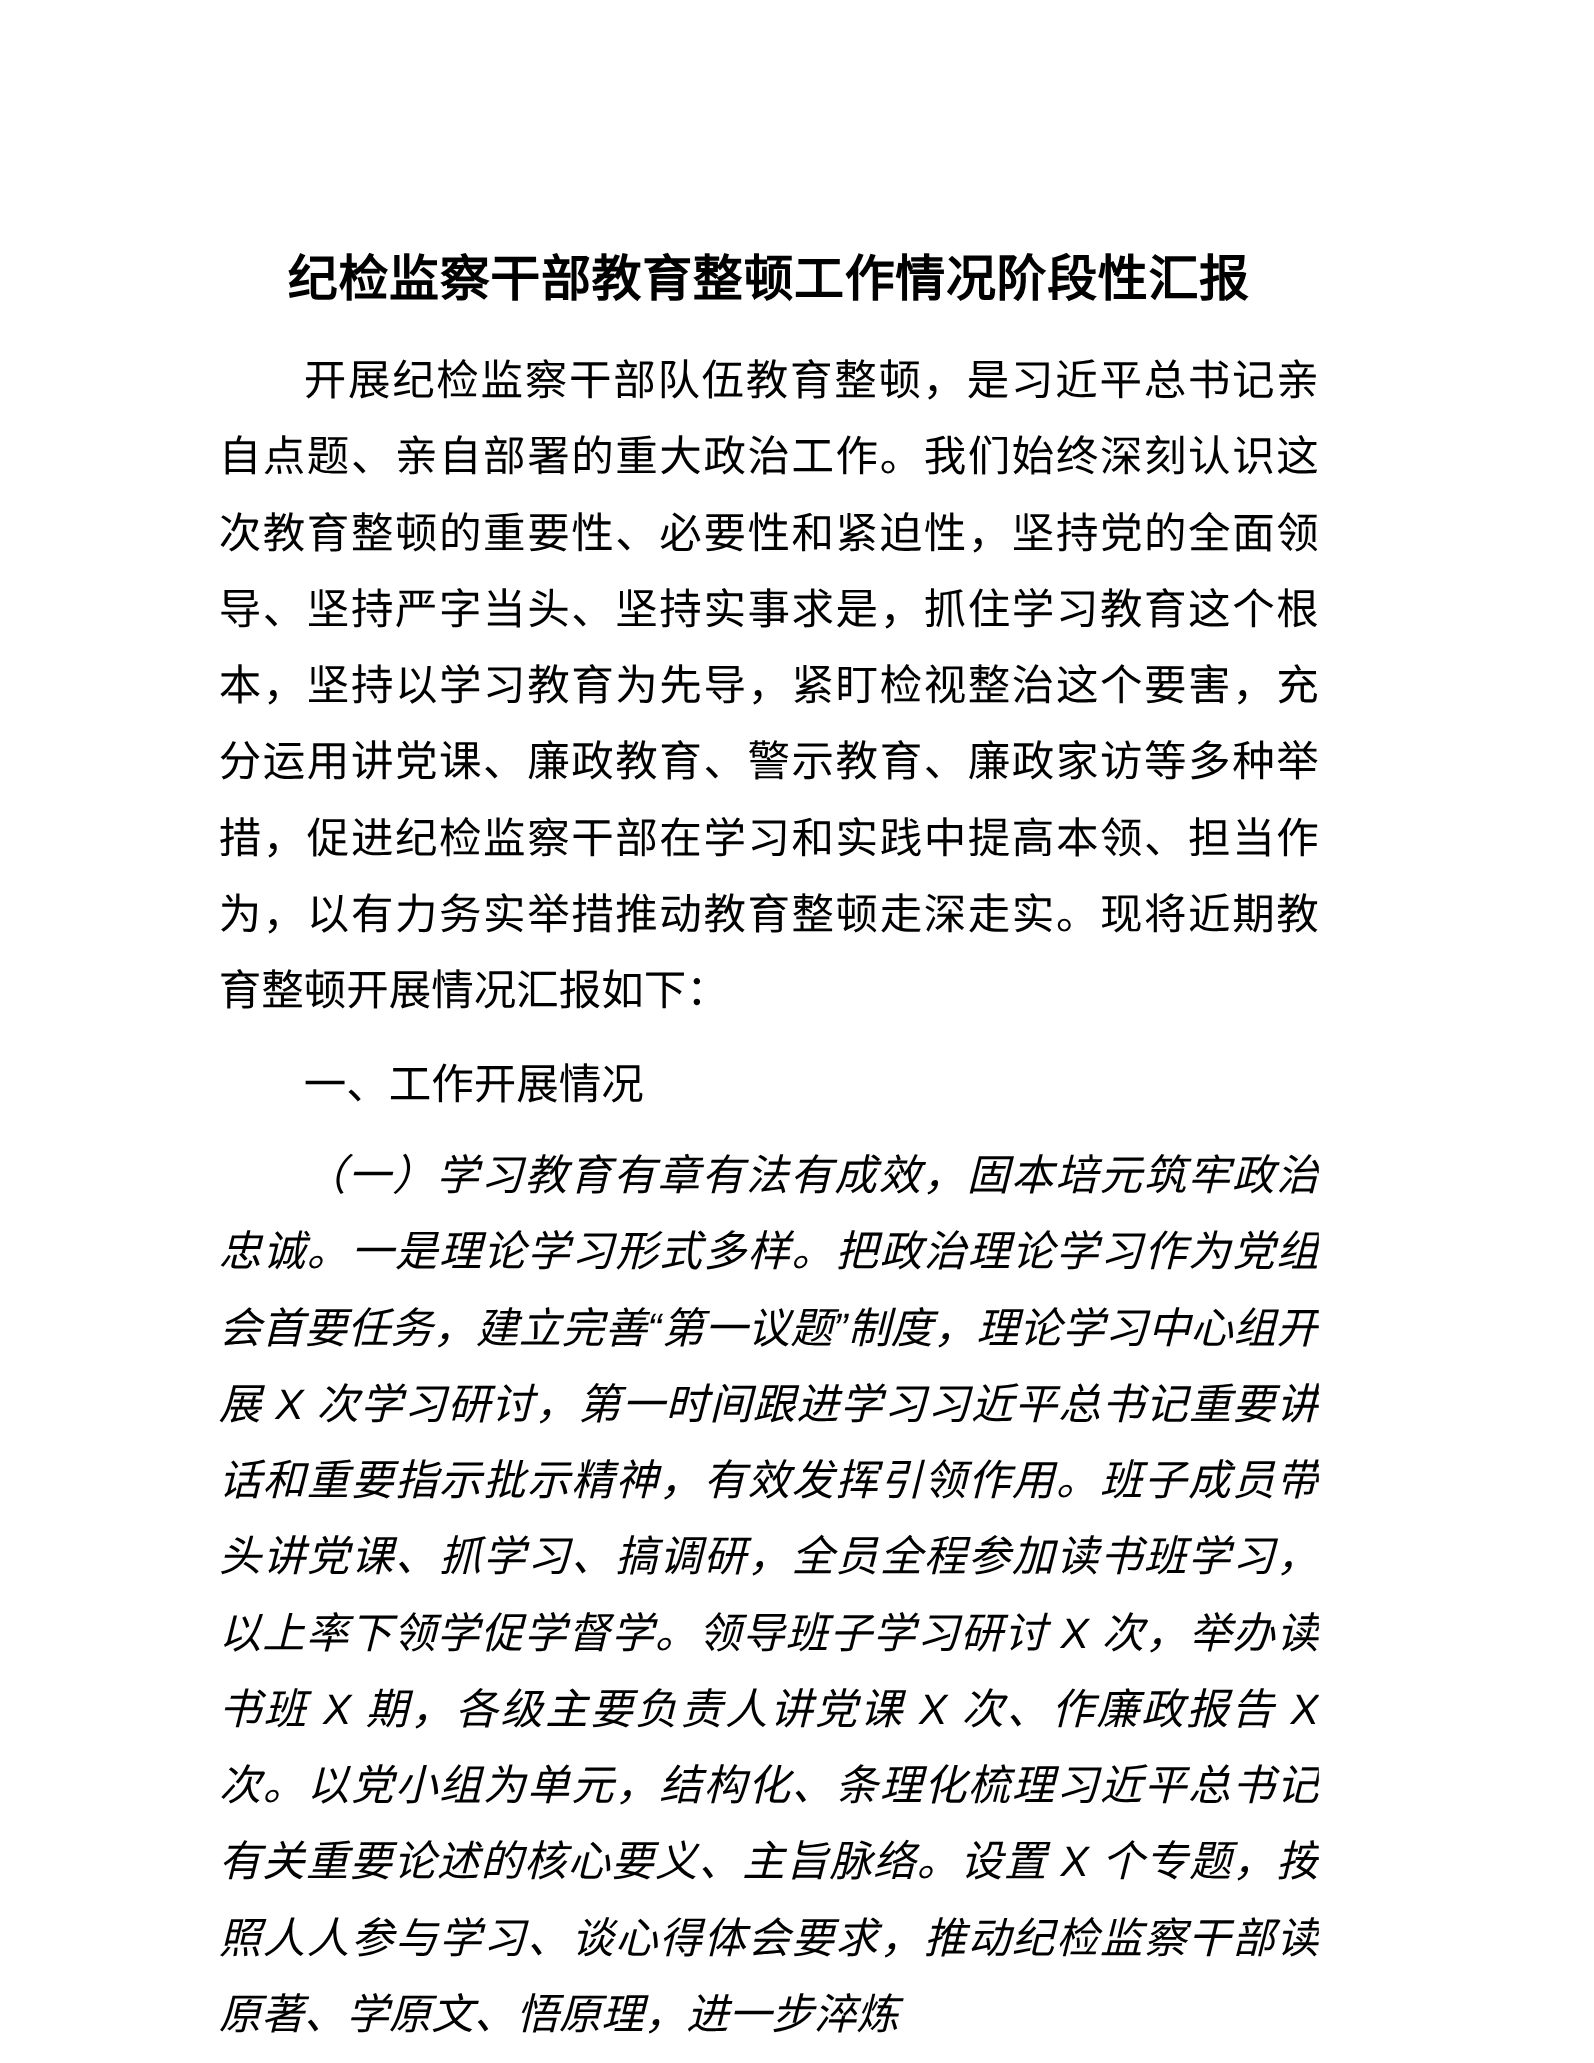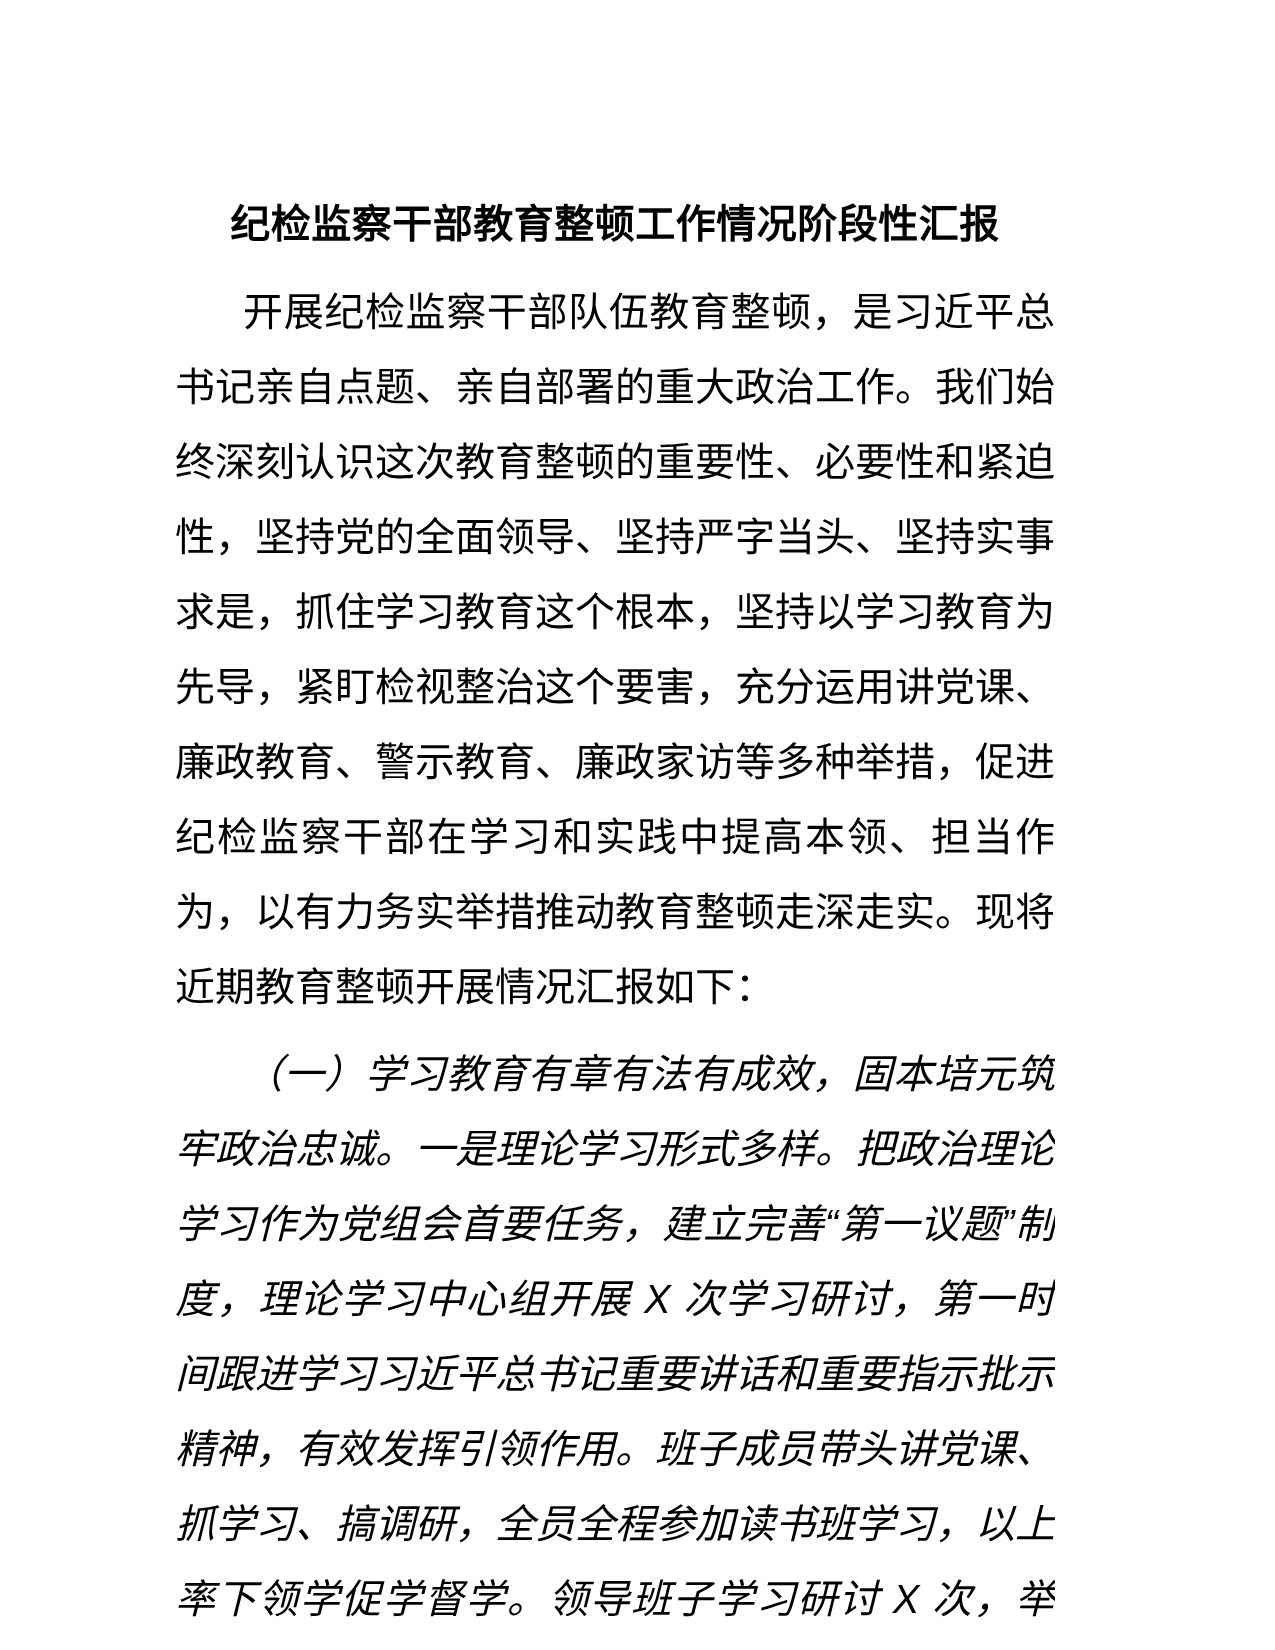--- a/index.html
+++ b/index.html
@@ -42,22 +42,22 @@
     line-height: 56px;
     font-weight: 700;
     letter-spacing: 0.5px;
     white-space: nowrap;
     font-family: "Liberation Sans", "DejaVu Sans", sans-serif;
   }
 
   .para {
     margin: 0;
     padding: 0;
-    font-size: 40px;
-    line-height: 75px;
+    font-size: 34px;
+    line-height: 61px;
     text-align: justify;
     text-justify: inter-ideograph;
     text-indent: 68px;
     font-weight: 400;
     letter-spacing: 0px;
     word-break: break-all;
   }
 
   .para.first-body {
     margin-top: 23px;
@@ -80,17 +80,18 @@
 </head>
 <body>
 
 <div class="page">
   <div class="page-body">
 
     <h1 class="doc-title">纪检监察干部教育整顿工作情况阶段性汇报</h1>
 
     <p class="para first-body">开展纪检监察干部队伍教育整顿，是习近平总书记亲自点题、亲自部署的重大政治工作。我们始终深刻认识这次教育整顿的重要性、必要性和紧迫性，坚持党的全面领导、坚持严字当头、坚持实事求是，抓住学习教育这个根本，坚持以学习教育为先导，紧盯检视整治这个要害，充分运用讲党课、廉政教育、警示教育、廉政家访等多种举措，促进纪检监察干部在学习和实践中提高本领、担当作为，以有力务实举措推动教育整顿走深走实。现将近期教育整顿开展情况汇报如下：</p>
 
+    <p class="para heading-para">一、工作开展情况</p>
 
     <p class="para sub-para clip-bottom">（一）学习教育有章有法有成效，固本培元筑牢政治忠诚。一是理论学习形式多样。把政治理论学习作为党组会首要任务，建立完善“第一议题”制度，理论学习中心组开展 X 次学习研讨，第一时间跟进学习习近平总书记重要讲话和重要指示批示精神，有效发挥引领作用。班子成员带头讲党课、抓学习、搞调研，全员全程参加读书班学习，以上率下领学促学督学。领导班子学习研讨 X 次，举办读书班 X 期，各级主要负责人讲党课 X 次、作廉政报告 X 次。以党小组为单元，结构化、条理化梳理习近平总书记有关重要论述的核心要义、主旨脉络。设置 X 个专题，按照人人参与学习、谈心得体会要求，推动纪检监察干部读原著、学原文、悟原理，进一步淬炼</p>
 
   </div>
 </div>
 
 </body></html>

